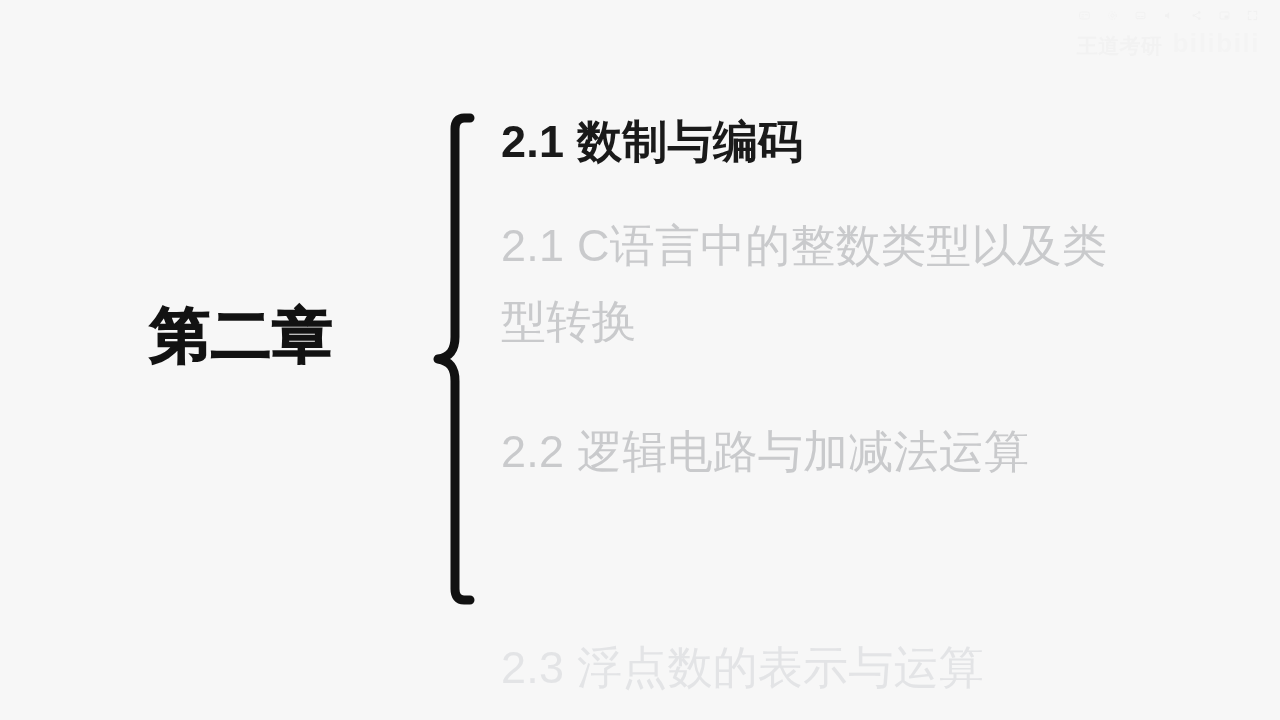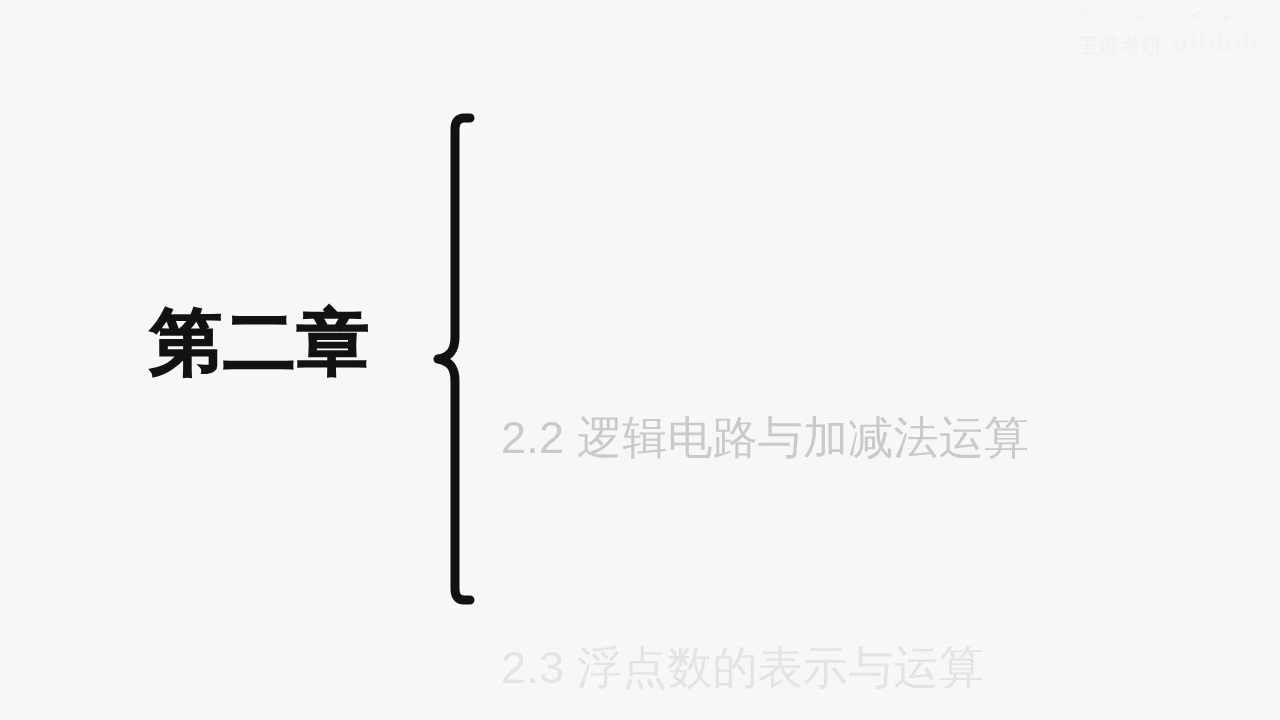--- a/index.html
+++ b/index.html
@@ -22,21 +22,21 @@
     height: 720px;
     background: #f7f7f7;
   }
 
   
   #chapter-title {
     position: absolute;
     left: 150px;
     top: 306px;
     width: 240px;
-    font-size: 72px;
+    font-size: 60px;
     line-height: 1.0;
     font-weight: 900;
     color: #121212;
     letter-spacing: 0.02em;
     white-space: nowrap;
     font-family: "Liberation Sans", "DejaVu Sans", sans-serif;
     -webkit-text-stroke: 1.6px #121212;
   }
 
   
@@ -83,21 +83,21 @@
     font-weight: 400;
   }
 
   .outline-item.faint {
     color: #e3e4e6;
     font-weight: 400;
   }
 
   #item-0 { top: 8px;   width: 700px; }
   #item-1 { top: 112px; width: 648px; }
-  #item-2 { top: 304px; width: 700px; }
+  #item-2 { top: 318px; width: 700px; }
   #item-3 { top: 418px; width: 700px; }
   #item-4 { top: 534px; width: 700px; }
 
   
   #watermark {
     position: absolute;
     right: 18px;
     top: 4px;
     width: 220px;
     height: 62px;
@@ -163,21 +163,23 @@
                L 27 225
                C 27 238 22 245 10 247
                C 22 249 27 256 27 269
                L 27 477
                C 27 484 30 488 36 488
                L 42 488" fill="none" stroke="#111111" stroke-width="9" stroke-linecap="round" stroke-linejoin="round"></path>
     </svg>
   </div>
 
   <div id="outline">
-
+    <div id="item-0" class="outline-item active">2.1 数制与编码</div>
+
+    <div id="item-1" class="outline-item dim">2.1 C语言中的整数类型以及类型转换</div>
 
     <div id="item-2" class="outline-item dim">2.2 逻辑电路与加减法运算</div>
 
 
     <div id="item-4" class="outline-item faint">2.3 浮点数的表示与运算</div>
   </div>
 
   <div id="watermark">
 
     <div id="wm-toolbar">

